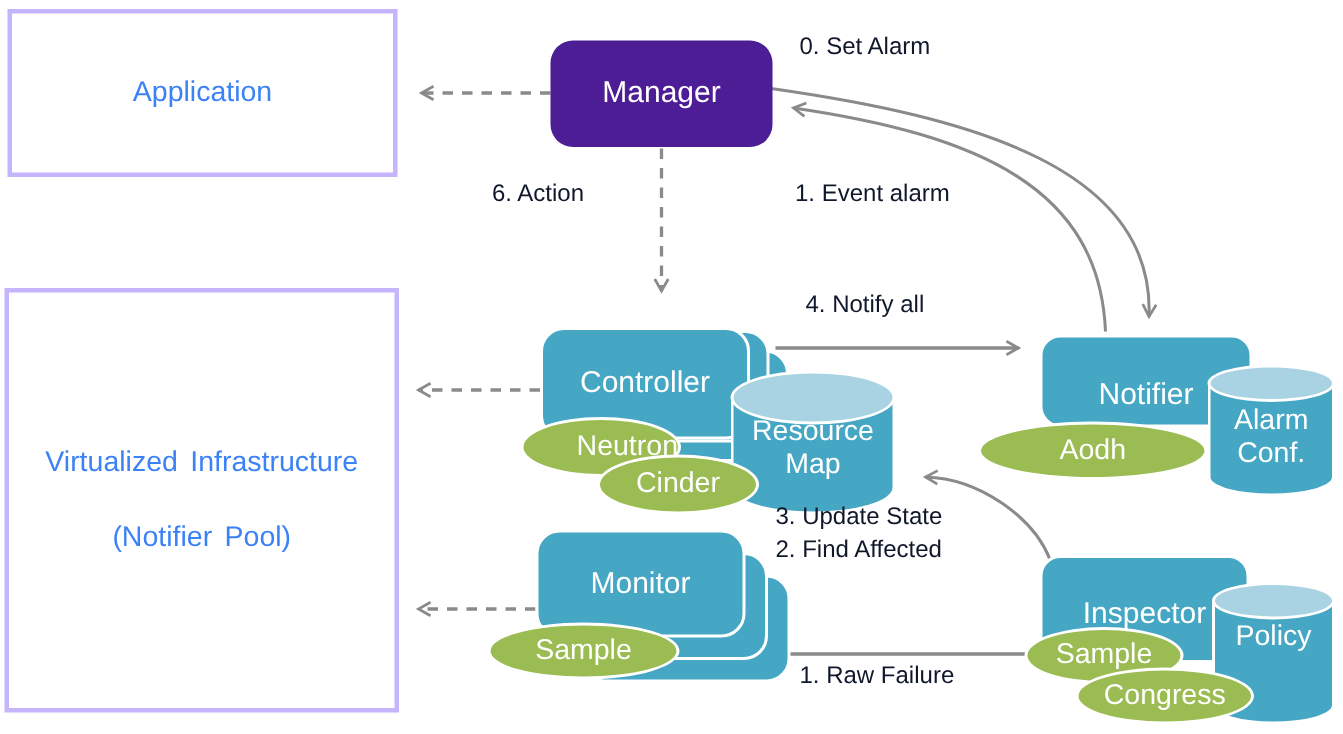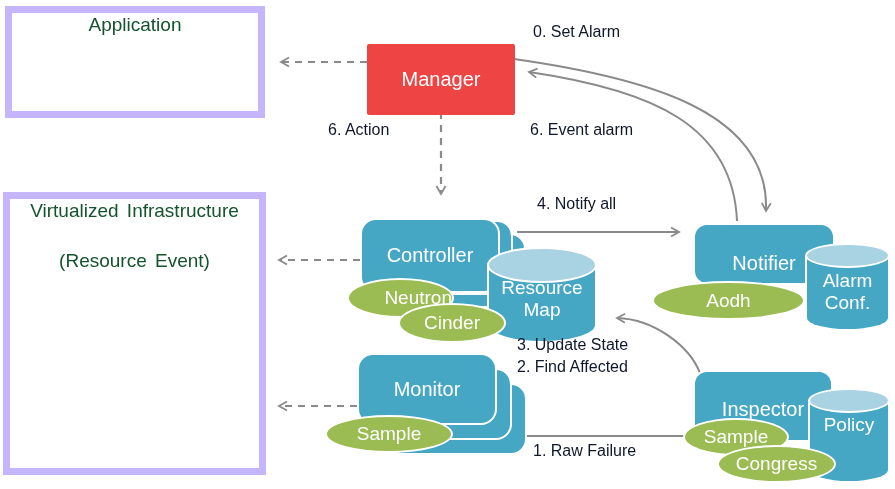--- a/index.html
+++ b/index.html
@@ -10,32 +10,32 @@
   
   #arrow-layer{position:absolute;left:0;top:0;z-index:1;}
   .node,.stack{position:absolute;z-index:2;}
   .cyl{position:absolute;z-index:3;}
   .pill{position:absolute;z-index:4;}
   .flow-label,.outline-box{position:absolute;z-index:5;}
   .outline-box{z-index:2;}
 
   
   .outline-box{
-    background:#fff;border:7px solid #c4b5fd;box-sizing:border-box;
-    display:flex;align-items:center;flex-direction:column;
-    color:#14532d;font-size:19px;text-align:center;word-spacing:3px;line-height:24px;
+    background:#fff;border:3px solid #c4b5fd;box-sizing:border-box;
+    display:flex;align-items:center;justify-content:center;flex-direction:column;
+    color:#3b82f6;font-size:19px;text-align:center;word-spacing:3px;line-height:24px;
   }
 
   
   .rbox{
     position:absolute;box-sizing:border-box;background:#46a7c4;border:2px solid #fff;
     border-radius:16px;display:flex;align-items:center;justify-content:center;
     color:#fff;font-size:20px;
   }
-  .rbox.gray{background:#ef4444;border:none;border-radius:2px;margin-top:17px;}
+  .rbox.gray{background:#4c1d95;border:none;border-radius:15px;}
 
   
   .cyl .cyl-body{
     position:absolute;left:0;right:0;bottom:0;box-sizing:border-box;
     background:#46a7c4;border:2px solid #fff;border-top:none;
   }
   .cyl .cyl-top{
     position:absolute;left:0;right:0;top:0;box-sizing:border-box;
     background:#a9d3e3;border:2px solid #fff;border-radius:50%;
   }
@@ -79,21 +79,21 @@
     <path d="M737,221 C733,125 652,90 529,72" stroke="#8a8a8a" stroke-width="2" fill="none" marker-end="url(#arrow)"></path>
     <path d="M700,373 C689,345 653,319 617,318" stroke="#8a8a8a" stroke-width="2" fill="none" marker-end="url(#arrow)"></path>
   </svg>
 
   <div class="outline-box" style="left:5px;top:6px;width:260px;height:112px;">
     <span>Application</span>
   </div>
 
   <div class="outline-box" style="left:3px;top:192px;width:263px;height:283px;gap:26px;">
     <span>Virtualized Infrastructure</span>
-    <span>(Resource Event)</span>
+    <span>(Notifier Pool)</span>
   </div>
 
   <div class="node" style="left:367px;top:27px;width:148px;height:71px;">
     <div class="rbox gray" style="left:0;top:0;width:148px;height:71px;position:absolute;">
       <span>Manager</span>
     </div>
   </div>
 
   <div class="stack" style="left:360px;top:207px;width:170px;height:105px;">
     <div class="rbox" style="left:26px;top:26px;width:140px;height:75px;"></div>
@@ -163,19 +163,19 @@
   </div>
   <div class="pill" style="left:683px;top:418px;width:106px;height:38px;">
     <span>Sample</span>
   </div>
   <div class="pill" style="left:717px;top:445px;width:119px;height:38px;">
     <span>Congress</span>
   </div>
 
   <div class="flow-label" style="left:533px;top:23px;">0. Set Alarm</div>
   <div class="flow-label" style="left:328px;top:121px;">6. Action</div>
-  <div class="flow-label" style="left:530px;top:121px;">6. Event alarm</div>
+  <div class="flow-label" style="left:530px;top:121px;">1. Event alarm</div>
   <div class="flow-label" style="left:537px;top:195px;">4. Notify all</div>
   <div class="flow-label" style="left:517px;top:336px;">3. Update State</div>
   <div class="flow-label" style="left:517px;top:358px;">2. Find Affected</div>
   <div class="flow-label" style="left:533px;top:442px;">1. Raw Failure</div>
 
 </div>
 
 </body></html>

